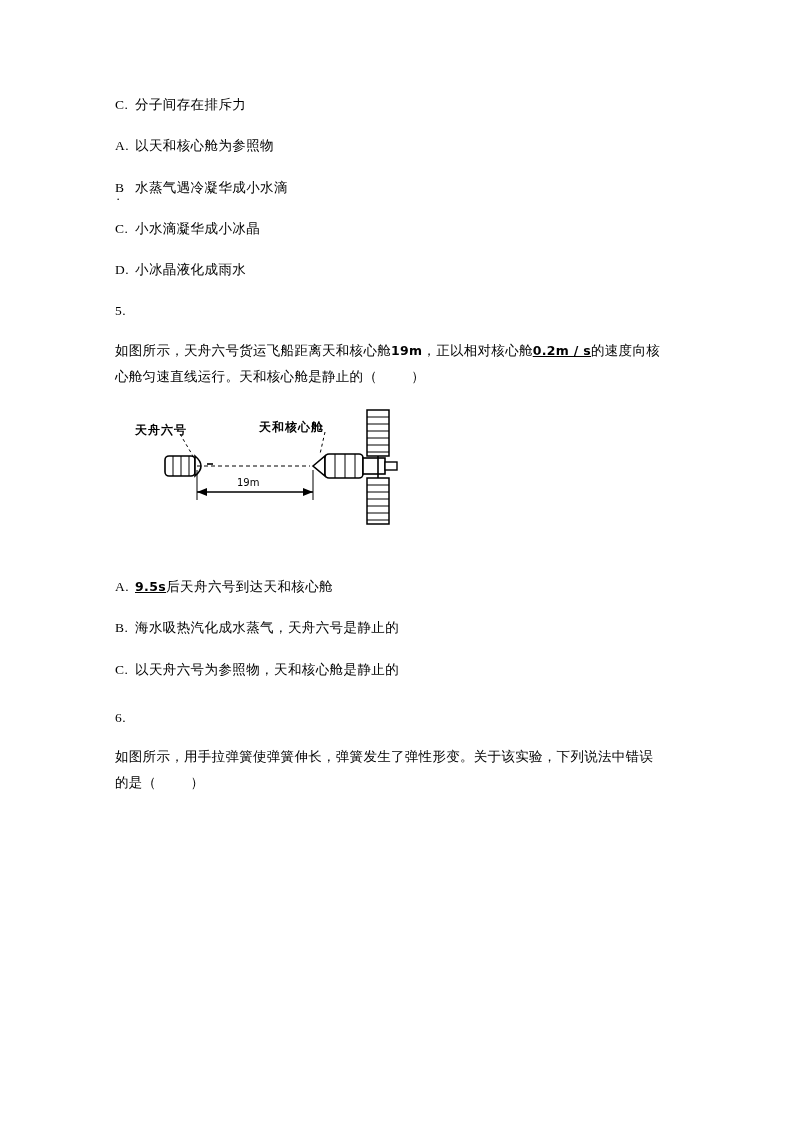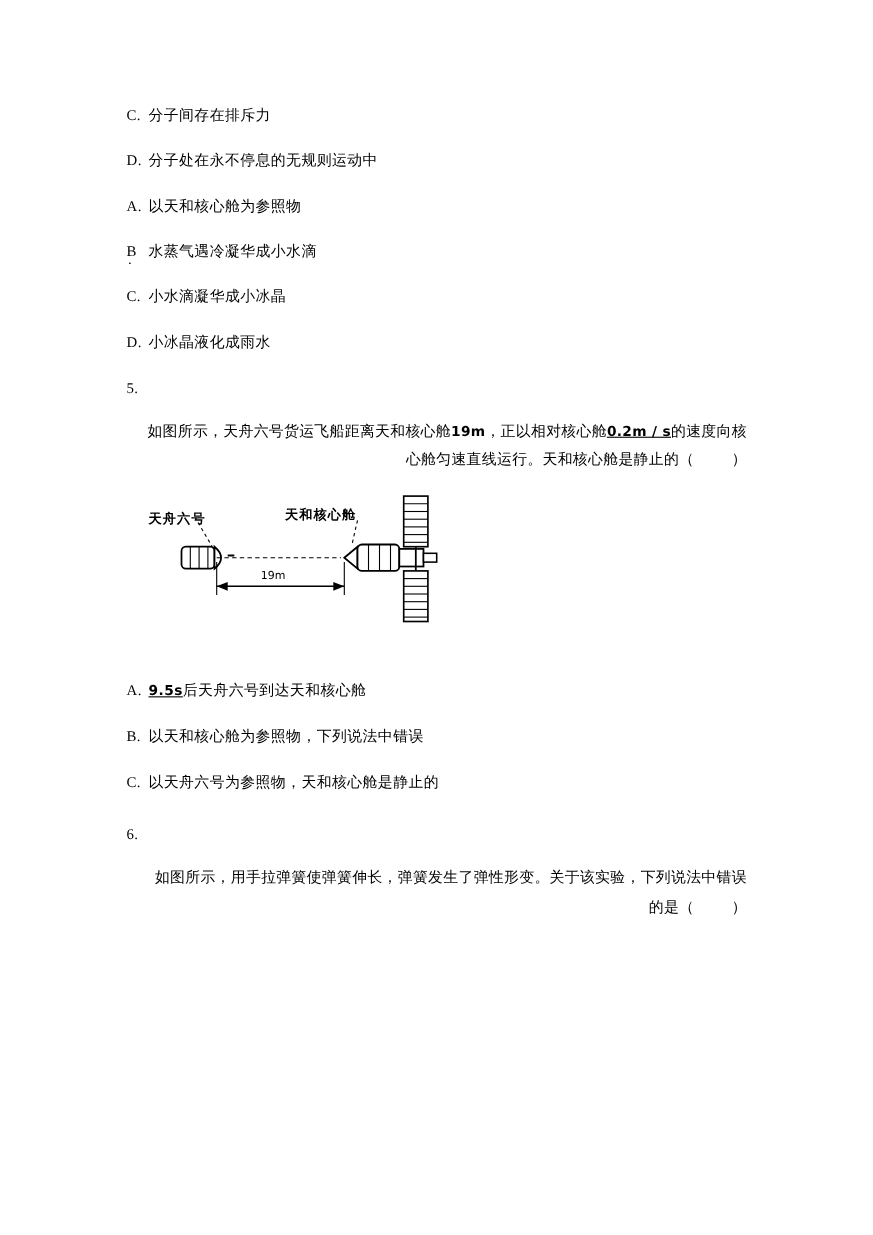--- a/index.html
+++ b/index.html
@@ -46,21 +46,20 @@
   }
   .paren-gap {
     display: inline-block;
     width: 34px;
   }
   .stem {
     font-size: 13.5px;
     line-height: 1.95;
     margin: 0 0 10px 0;
     letter-spacing: 0.3px;
-    text-align: right;
   }
   .sub-b-dot {
     position: relative;
   }
   .sub-b-dot::after {
     content: "·";
     position: absolute;
     left: 1px;
     top: 11px;
     font-size: 13px;
@@ -98,23 +97,20 @@
     margin-bottom: 16px;
   }
 </style>
 </head>
 <body>
 
 <div class="page">
 
   <p class="line">
     <span class="opt-label">C.</span><span>分子间存在排斥力</span>
-  </p>
-  <p class="line">
-    <span class="opt-label">D.</span><span>分子处在永不停息的无规则运动中</span>
   </p>
 
   <p class="line">
     <span class="opt-label">A.</span><span>以天和核心舱为参照物</span>
   </p>
   <p class="line">
     <span class="opt-label sub-b-dot">B</span><span>水蒸气遇冷凝华成小水滴</span>
   </p>
   <p class="line">
     <span class="opt-label">C.</span><span>小水滴凝华成小冰晶</span>
@@ -191,21 +187,21 @@
           <line x1="232" y1="116" x2="254" y2="116" stroke="#000" stroke-width="1"></line>
         </g>
       </svg>
     </div>
   </div>
 
   <p class="line">
     <span class="opt-label">A.</span><span class="bold und">9.5s</span><span>后天舟六号到达天和核心舱</span>
   </p>
   <p class="line">
-    <span class="opt-label">B.</span><span>以天和核心舱为参照物，下列说法中错误</span>
+    <span class="opt-label">B.</span><span>海水吸热汽化成水蒸气，天舟六号是静止的</span>
   </p>
   <p class="line">
     <span class="opt-label">C.</span><span>以天舟六号为参照物，天和核心舱是静止的</span>
   </p>
 
   <p class="line q6-num">
     <span class="qnum">6.</span>
   </p>
   <p class="stem">
     <span>如图所示，用手拉弹簧使弹簧伸长，弹簧发生了弹性形变。关于该实验，下列说法中错误</span><br>

